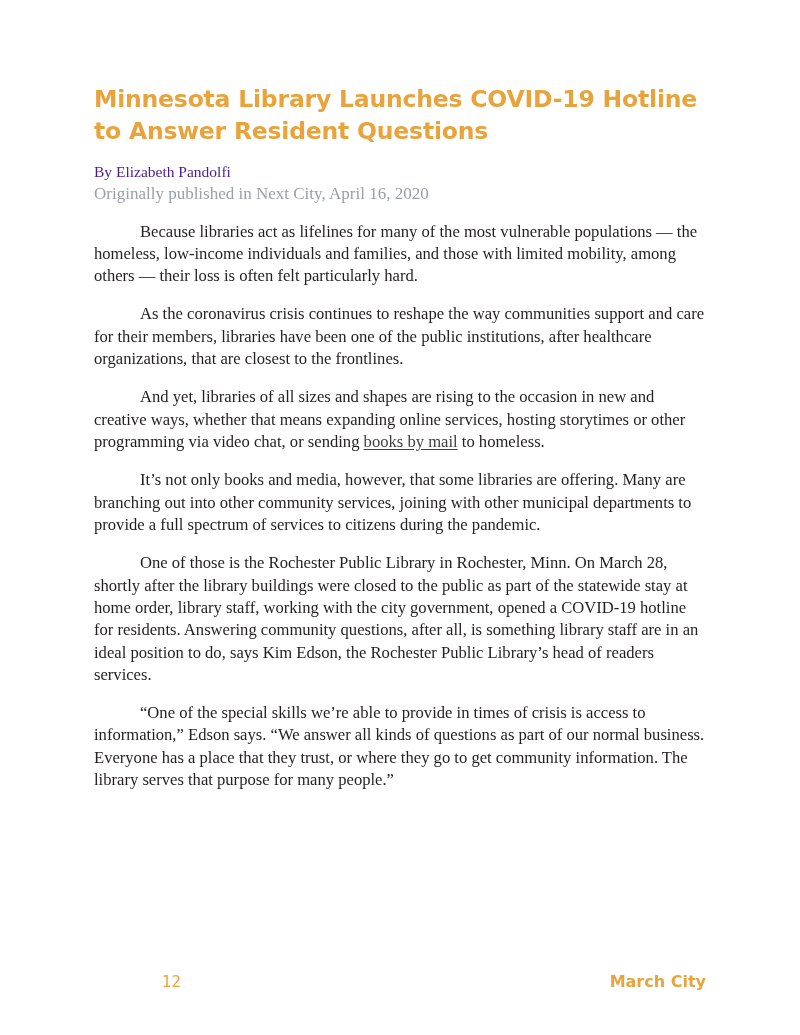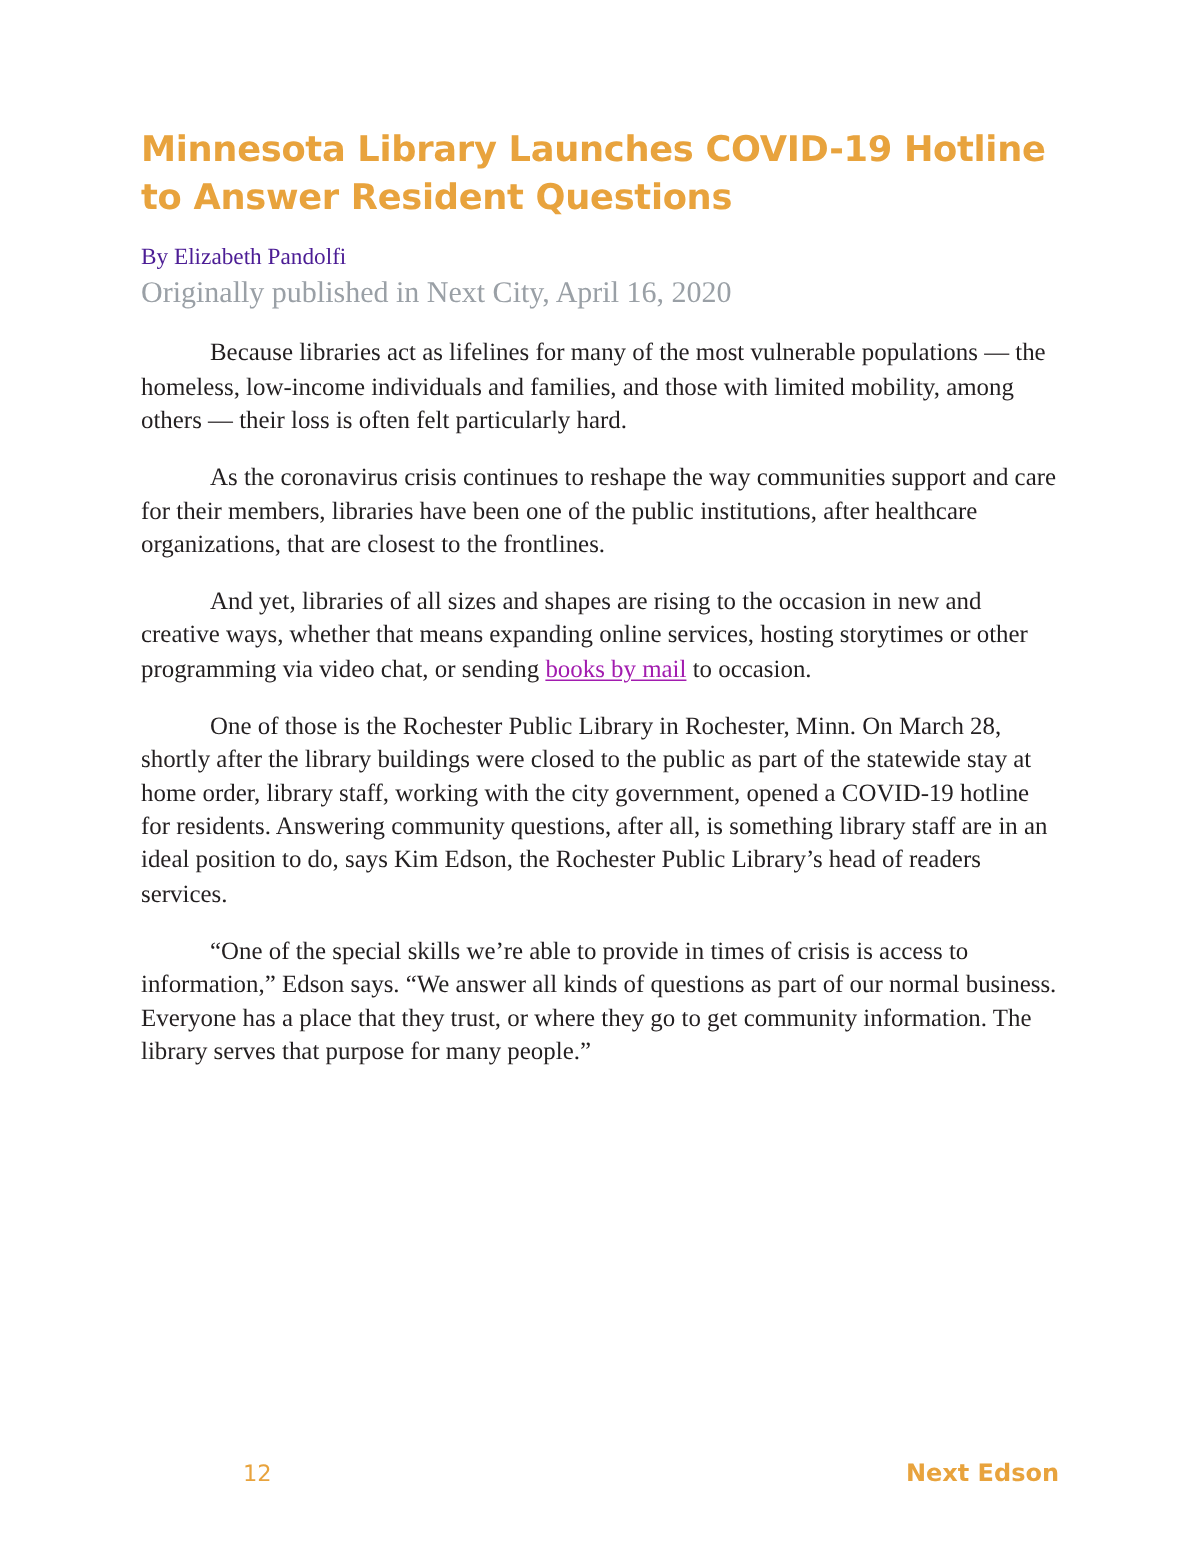--- a/index.html
+++ b/index.html
@@ -35,39 +35,39 @@
   }
   .byline {
     font-family: "Liberation Serif", serif;
     font-size: 15.5px;
     line-height: 1.25;
     color: #4c1d95;
     margin: 0 0 2px 0;
   }
   .published {
     font-family: "Liberation Serif", serif;
-    font-size: 20px;
+    font-size: 17px;
     line-height: 1.25;
     color: #9aa0a6;
     margin: 0 0 16px 0;
   }
   .body-copy p {
     font-family: "Liberation Serif", serif;
     font-size: 16.6px;
     line-height: 1.345;
     color: #231f20;
     margin: 0 0 16px 0;
     text-indent: 46px;
     max-width: 614px;
   }
   .body-copy p:last-child {
     margin-bottom: 0;
   }
   .inline-link {
-    color: #a21caf;
+    color: #404040;
     text-decoration: underline;
     text-underline-offset: 2px;
   }
   .footer {
     position: absolute;
     left: 94px;
     right: 94px;
     bottom: 44px;
     display: flex;
     align-items: center;
@@ -92,23 +92,24 @@
 <div class="page">
 
   <h1 class="article-title">Minnesota Library Launches COVID-19 Hotline to Answer Resident Questions</h1>
 
   <div class="byline">By Elizabeth Pandolfi</div>
   <div class="published">Originally published in Next City, April 16, 2020</div>
 
   <div class="body-copy">
     <p>Because libraries act as lifelines for many of the most vulnerable populations — the homeless, low-income individuals and families, and those with limited mobility, among others — their loss is often felt particularly hard.</p>
     <p>As the coronavirus crisis continues to reshape the way communities support and care for their members, libraries have been one of the public institutions, after healthcare organizations, that are closest to the frontlines.</p>
-    <p><span>And yet, libraries of all sizes and shapes are rising to the occasion in new and creative ways, whether that means expanding online services, hosting storytimes or other programming via video chat, or sending </span><a class="inline-link" href="#">books by mail</a><span> to occasion.</span></p>
+    <p><span>And yet, libraries of all sizes and shapes are rising to the occasion in new and creative ways, whether that means expanding online services, hosting storytimes or other programming via video chat, or sending </span><a class="inline-link" href="#">books by mail</a><span> to homeless.</span></p>
+    <p>It’s not only books and media, however, that some libraries are offering. Many are branching out into other community services, joining with other municipal departments to provide a full spectrum of services to citizens during the pandemic.</p>
     <p>One of those is the Rochester Public Library in Rochester, Minn. On March 28, shortly after the library buildings were closed to the public as part of the statewide stay at home order, library staff, working with the city government, opened a COVID-19 hotline for residents. Answering community questions, after all, is something library staff are in an ideal position to do, says Kim Edson, the Rochester Public Library’s head of readers services.</p>
     <p>“One of the special skills we’re able to provide in times of crisis is access to information,” Edson says. “We answer all kinds of questions as part of our normal business. Everyone has a place that they trust, or where they go to get community information. The library serves that purpose for many people.”</p>
   </div>
 
   <div class="footer">
     <span class="page-number">12</span>
-    <span class="footer-brand">Next Edson</span>
+    <span class="footer-brand">March City</span>
   </div>
 
 </div>
 
 </body></html>

